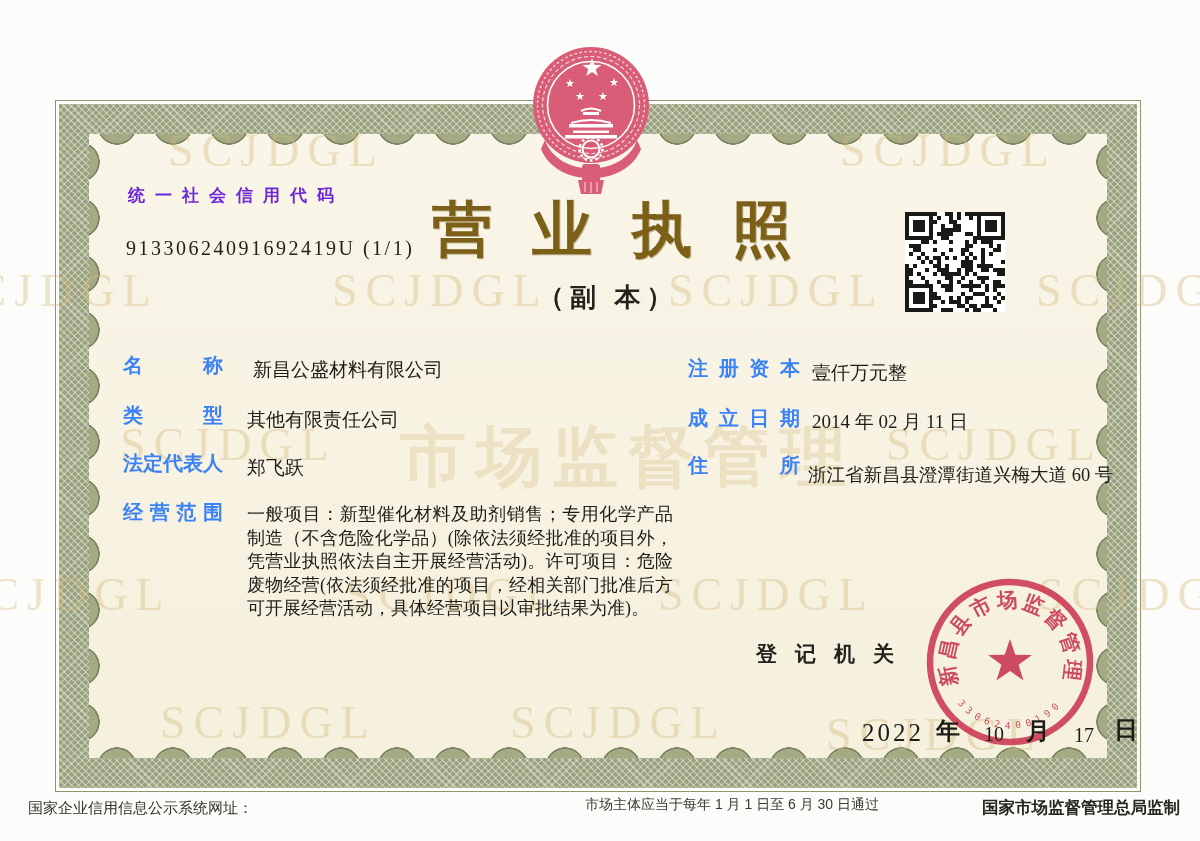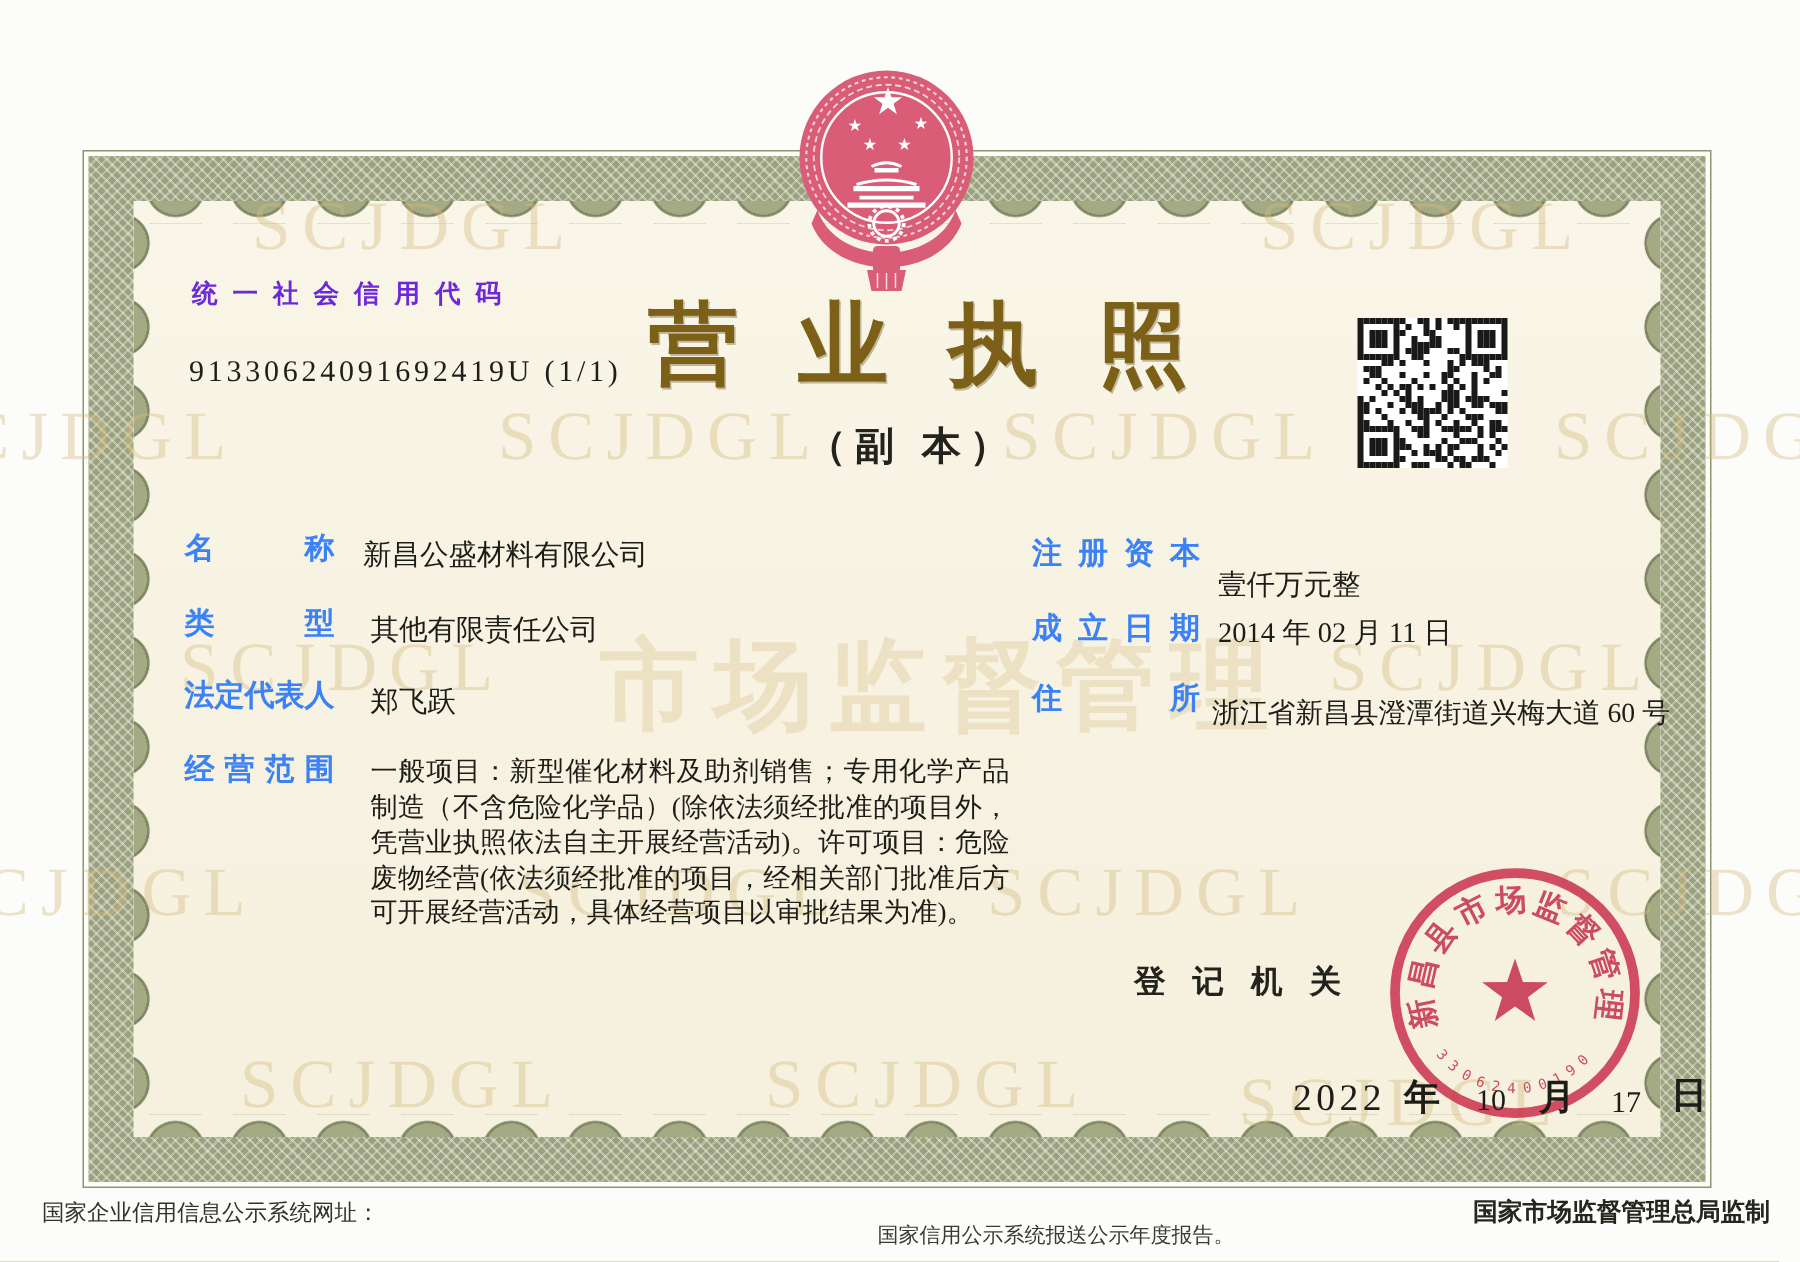--- a/index.html
+++ b/index.html
@@ -785,41 +785,41 @@
       <div></div>
       <div></div>
       <div class="on"></div>
       <div></div>
       <div></div>
     </div>
 
   <div class="frow" style="left:123px;top:352px;">
     <span class="flabel w100">名称</span>
   </div>
-  <div class="fvalue" style="left:242px;top:357px;">新昌公盛材料有限公司</div>
+  <div class="fvalue" style="left:253px;top:357px;">新昌公盛材料有限公司</div>
 
   <div class="frow" style="left:123px;top:402px;">
     <span class="flabel w100">类型</span>
   </div>
   <div class="fvalue" style="left:247px;top:407px;">其他有限责任公司</div>
 
   <div class="frow" style="left:123px;top:450px;">
     <span class="flabel w100">法定代表人</span>
   </div>
   <div class="fvalue" style="left:247px;top:455px;">郑飞跃</div>
 
   <div class="frow" style="left:123px;top:499px;">
     <span class="flabel w100">经营范围</span>
   </div>
   <div class="scope-value">一般项目：新型催化材料及助剂销售；专用化学产品制造（不含危险化学品）(除依法须经批准的项目外，凭营业执照依法自主开展经营活动)。许可项目：危险废物经营(依法须经批准的项目，经相关部门批准后方可开展经营活动，具体经营项目以审批结果为准)。</div>
 
   <div class="frow" style="left:688px;top:355px;">
     <span class="flabel w112">注册资本</span>
   </div>
-  <div class="fvalue" style="left:812px;top:360px;margin-top:17px;">壹仟万元整</div>
+  <div class="fvalue" style="left:812px;top:360px;">壹仟万元整</div>
 
   <div class="frow" style="left:688px;top:405px;">
     <span class="flabel w112">成立日期</span>
   </div>
   <div class="fvalue" style="left:812px;top:409px;">2014 年 02 月 11 日</div>
 
   <div class="frow" style="left:688px;top:452px;">
     <span class="flabel w112">住所</span>
   </div>
   <div class="fvalue" style="left:808px;top:462px;font-size:18.5px;">浙江省新昌县澄潭街道兴梅大道 60 号</div>
@@ -844,16 +844,16 @@
   <div class="date-row">
     <span class="d-num" style="left:14px;top:7px;letter-spacing:3px;">2022</span>
     <span class="d-unit" style="left:88px;top:3px;">年</span>
     <span class="d-num-s" style="left:136px;top:11px;">10</span>
     <span class="d-unit" style="left:178px;top:3px;">月</span>
     <span class="d-num-s" style="left:226px;top:12px;">17</span>
     <span class="d-unit" style="left:266px;top:2px;">日</span>
   </div>
 
   <div class="foot-left">国家企业信用信息公示系统网址：</div>
-  <div class="foot-mid2">国家信用公示系统报送公示年度报告。</div>
+  <div class="foot-mid1">市场主体应当于每年 1 月 1 日至 6 月 30 日通过</div>
   <div class="foot-right">国家市场监督管理总局监制</div>
 
 </div>
 
 </body></html>

